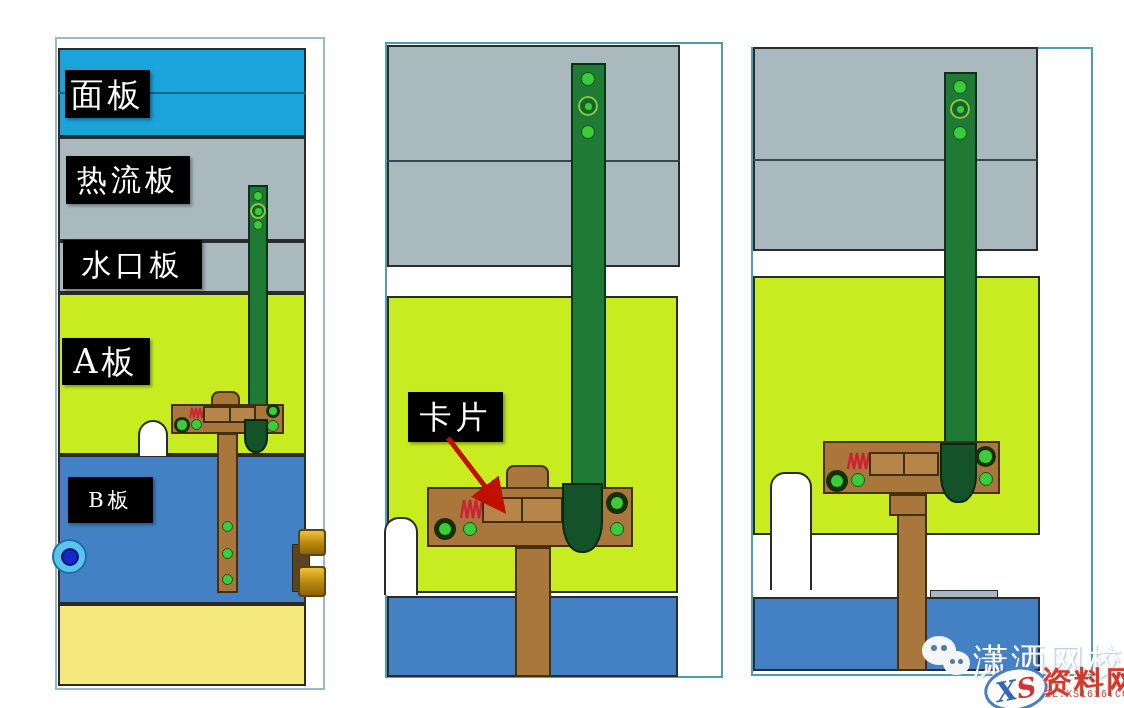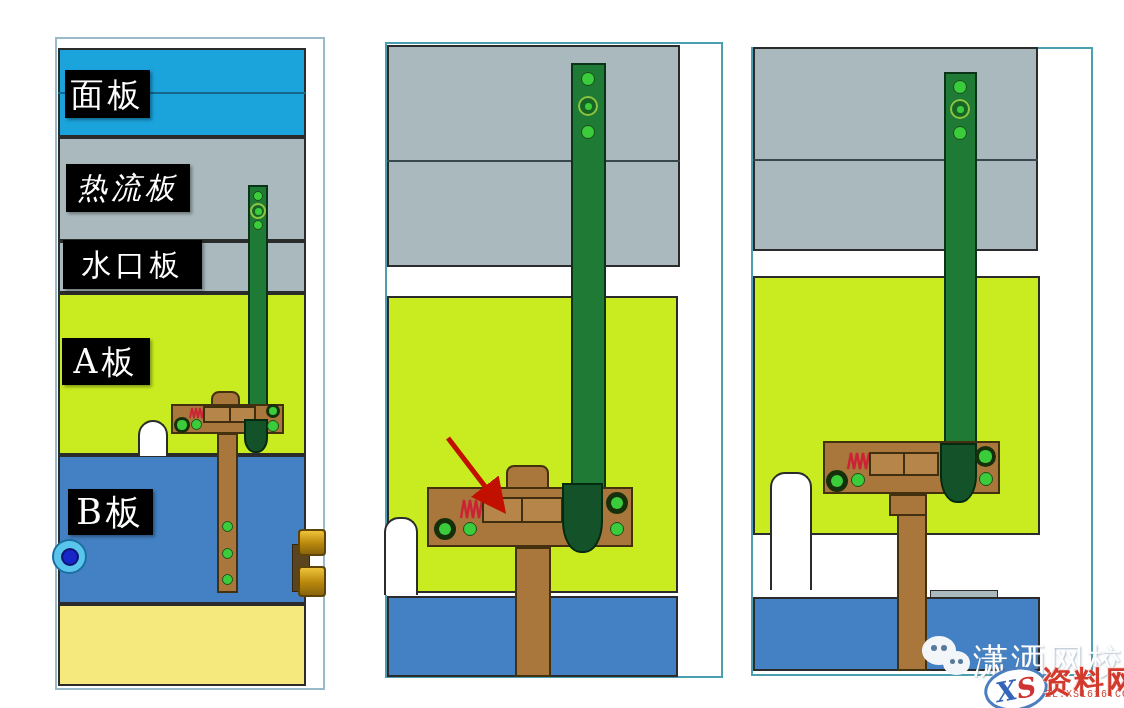--- a/index.html
+++ b/index.html
@@ -94,30 +94,30 @@
   </div>
   <div style="position:absolute;left:292px;top:544px;width:16px;height:46px;background:#5a4520;border:1px solid #33260e;"></div>
   <div style="position:absolute;left:298px;top:529px;width:28px;height:27px;border-radius:4px;
               background:linear-gradient(#eec33a,#b8860b 55%,#8a650e);border:2px solid #5e4408;box-sizing:border-box;"></div>
   <div style="position:absolute;left:298px;top:566px;width:28px;height:31px;border-radius:4px;
               background:linear-gradient(#eec33a,#b8860b 55%,#8a650e);border:2px solid #5e4408;box-sizing:border-box;"></div>
 
   <div class="label" style="left:65px;top:70px;width:85px;height:48px;font-size:33px;">
       <span>面板</span>
     </div>
-  <div class="label" style="left:66px;top:164px;width:124px;height:48px;font-size:30px;font-style:italic;">
+  <div class="label" style="left:66px;top:156px;width:124px;height:48px;font-size:30px;">
       <span>热流板</span>
     </div>
   <div class="label" style="left:62px;top:338px;width:88px;height:47px;font-size:33px;">
       <span>A板</span>
     </div>
   <div class="label" style="left:63px;top:240px;width:139px;height:49px;font-size:30px;">
       <span>水口板</span>
     </div>
-  <div class="label" style="left:68px;top:477px;width:85px;height:46px;font-size:35px;margin-top:12px;">
+  <div class="label" style="left:68px;top:477px;width:85px;height:46px;font-size:21px;">
       <span>B板</span>
     </div>
 
   <div class="frame tf" style="left:385px;top:42px;width:338px;height:636px;"></div>
 
   <div class="plate" style="left:387px;top:45px;width:293px;height:222px;background:var(--plate-gray);"></div>
   <div class="pline" style="left:387px;top:160px;width:293px;"></div>
   <div class="plate" style="left:387px;top:296px;width:291px;height:297px;background:var(--a-green);"></div>
   <div class="plate" style="left:387px;top:596px;width:291px;height:81px;background:var(--b-blue);"></div>
   <div class="arch" style="left:384px;top:517px;width:34px;height:78px;"></div>
@@ -142,20 +142,23 @@
       <i></i>
     </div>
   <div class="dot" style="left:463px;top:522px;width:14px;height:14px;"></div>
   <div class="screwB" style="left:606px;top:492px;width:22px;height:22px;">
       <i></i>
     </div>
   <div class="dot" style="left:610px;top:522px;width:14px;height:14px;"></div>
 
   <div class="brown" style="left:515px;top:547px;width:36px;height:130px;"></div>
 
+  <div class="label" style="left:408px;top:392px;width:95px;height:50px;font-size:32px;">
+      <span>卡片</span>
+    </div>
   <svg style="position:absolute;left:438px;top:428px;" width="80" height="95" viewBox="0 0 80 95">
     <defs>
       <marker id="ah" markerWidth="7" markerHeight="7" refX="5" refY="3.5" orient="auto">
         <path d="M0,0 L7,3.5 L0,7 z" fill="var(--arrow-red)"></path>
       </marker>
     </defs>
     <line x1="10" y1="10" x2="62" y2="78" stroke="var(--arrow-red)" stroke-width="5" marker-end="url(#ah)"></line>
   </svg>
 
   <div class="frame tf" style="left:751px;top:47px;width:342px;height:629px;"></div>

